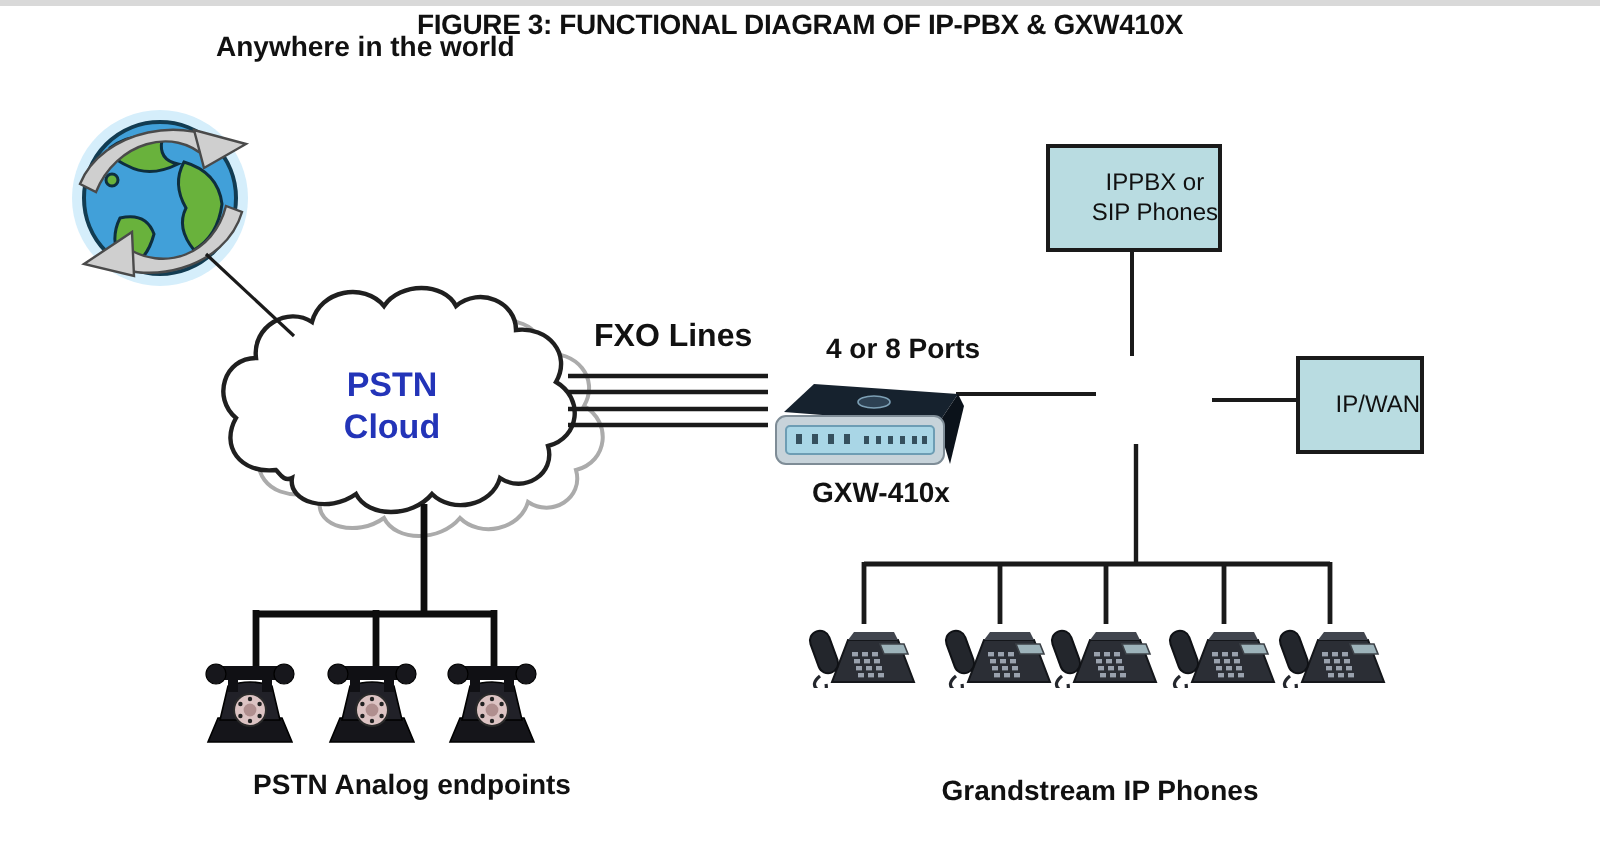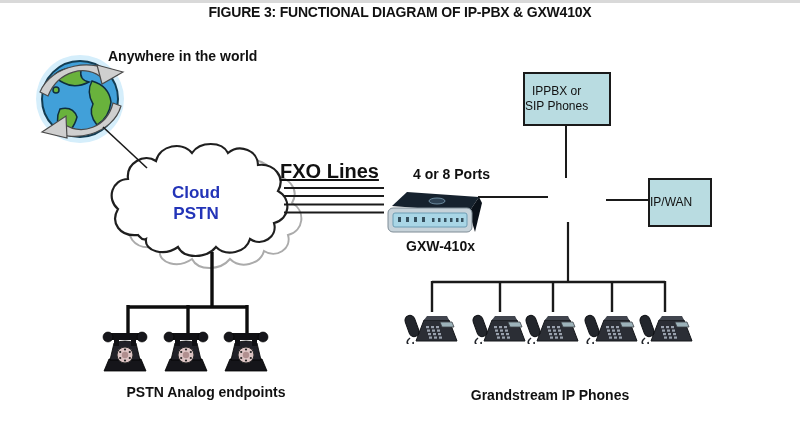--- a/index.html
+++ b/index.html
@@ -3,33 +3,33 @@
 <meta charset="utf-8">
 <style>
   html,body{margin:0;padding:0;background:#ffffff;}
   #canvas{
     position:relative;width:800px;height:406px;background:#ffffff;
     overflow:hidden;font-family:"Liberation Sans",sans-serif;
   }
   .topstrip{position:absolute;left:0;top:0;width:800px;height:3px;background:#d9d9d9;}
   .lbl{position:absolute;white-space:nowrap;color:#111;font-weight:bold;z-index:6;}
   .title{left:0;right:0;top:4px;text-align:center;font-size:14px;letter-spacing:-0.2px;}
-  .anywhere{left:108px;top:48px;font-size:14px;}
-  .fxo{left:280px;top:160px;font-size:20px;text-decoration:underline;}
+  .anywhere{left:108px;top:15px;font-size:14px;}
+  .fxo{left:297px;top:160px;font-size:16px;}
   .ports{left:413px;top:166px;font-size:14px;}
   .gxw{left:406px;top:238px;font-size:14px;}
   .ipcaption{left:440px;top:347px;width:220px;text-align:center;font-size:14px;margin-top:40px;}
   .analogcaption{left:118px;top:384px;width:176px;text-align:center;font-size:14px;}
   .cloudtext{
     position:absolute;left:148px;top:182px;width:96px;text-align:center;
     color:#2334b8;font-weight:bold;font-size:17px;line-height:21px;z-index:5;
   }
   .box{
     position:absolute;background:#b9dce1;border:2px solid #1a1a1a;z-index:4;
-    display:flex;align-items:center;justify-content:flex-start;text-align:center;
+    display:flex;align-items:center;justify-content:flex-end;text-align:center;
     font-size:12px;font-weight:normal;color:#111;line-height:15px;
   }
   .box-ippbx{left:523px;top:72px;width:84px;height:50px;}
   .box-iplan{left:547px;top:177px;width:60px;height:46px;}
   .box-ipwan{left:648px;top:178px;width:60px;height:45px;}
   #wires{position:absolute;left:0;top:0;z-index:3;pointer-events:none;}
   #cloudart{position:absolute;left:106px;top:139px;z-index:2;}
   #globeart{position:absolute;left:33px;top:52px;z-index:2;}
   #gatewayart{position:absolute;left:382px;top:189px;width:102px;height:47px;z-index:4;}
   .ipphone{position:absolute;top:308px;width:56px;height:36px;z-index:4;}
@@ -76,22 +76,22 @@
       <line x1="188" y1="305" x2="188" y2="336"></line>
       <line x1="247" y1="305" x2="247" y2="336"></line>
     </g>
   </svg>
 
   <svg id="cloudart" width="200" height="152" viewBox="0 0 200 152">
     <path d="M32,96 C14,98 4,84 12,70 C0,60 6,40 22,40 C20,24 38,14 50,22 C54,6 76,2 86,14 C94,2 116,2 122,14 C134,4 152,12 152,26 C168,24 180,38 172,52 C186,60 184,80 168,84 C172,98 156,108 144,100 C140,114 120,118 110,108 C100,120 78,120 72,108 C58,118 38,112 40,100 C36,102 34,98 32,96 Z" transform="translate(14,12)" fill="#ffffff" stroke="#ababab" stroke-width="2"></path>
     <path d="M32,96 C14,98 4,84 12,70 C0,60 6,40 22,40 C20,24 38,14 50,22 C54,6 76,2 86,14 C94,2 116,2 122,14 C134,4 152,12 152,26 C168,24 180,38 172,52 C186,60 184,80 168,84 C172,98 156,108 144,100 C140,114 120,118 110,108 C100,120 78,120 72,108 C58,118 38,112 40,100 C36,102 34,98 32,96 Z" fill="#ffffff" stroke="#1f1f1f" stroke-width="2.2"></path>
   </svg>
   <div class="cloudtext">
+    <span style="display:block">PSTN</span>
     <span style="display:block">Cloud</span>
-    <span style="display:block">PSTN</span>
   </div>
 
   <svg id="globeart" width="94" height="94" viewBox="0 0 94 94">
     <circle cx="47" cy="47" r="44" fill="#d5eefb"></circle>
     <circle cx="47" cy="47" r="38" fill="#41a0d9" stroke="#123c52" stroke-width="2"></circle>
     <g fill="#69b23c" stroke="#0e2e3e" stroke-width="1.5">
       <path d="M22,22 q12,-9 26,-4 q-2,10 8,12 q-14,7 -25,1 q-9,-4 -9,-9 z"></path>
       <path d="M59,29 q17,5 19,21 q-2,16 -14,23 q-9,-11 -4,-21 q-7,-12 -1,-23 z"></path>
       <path d="M27,57 q13,-3 17,8 q-4,15 -15,17 q-8,-13 -2,-25 z"></path>
       <circle cx="23" cy="38" r="3"></circle>

